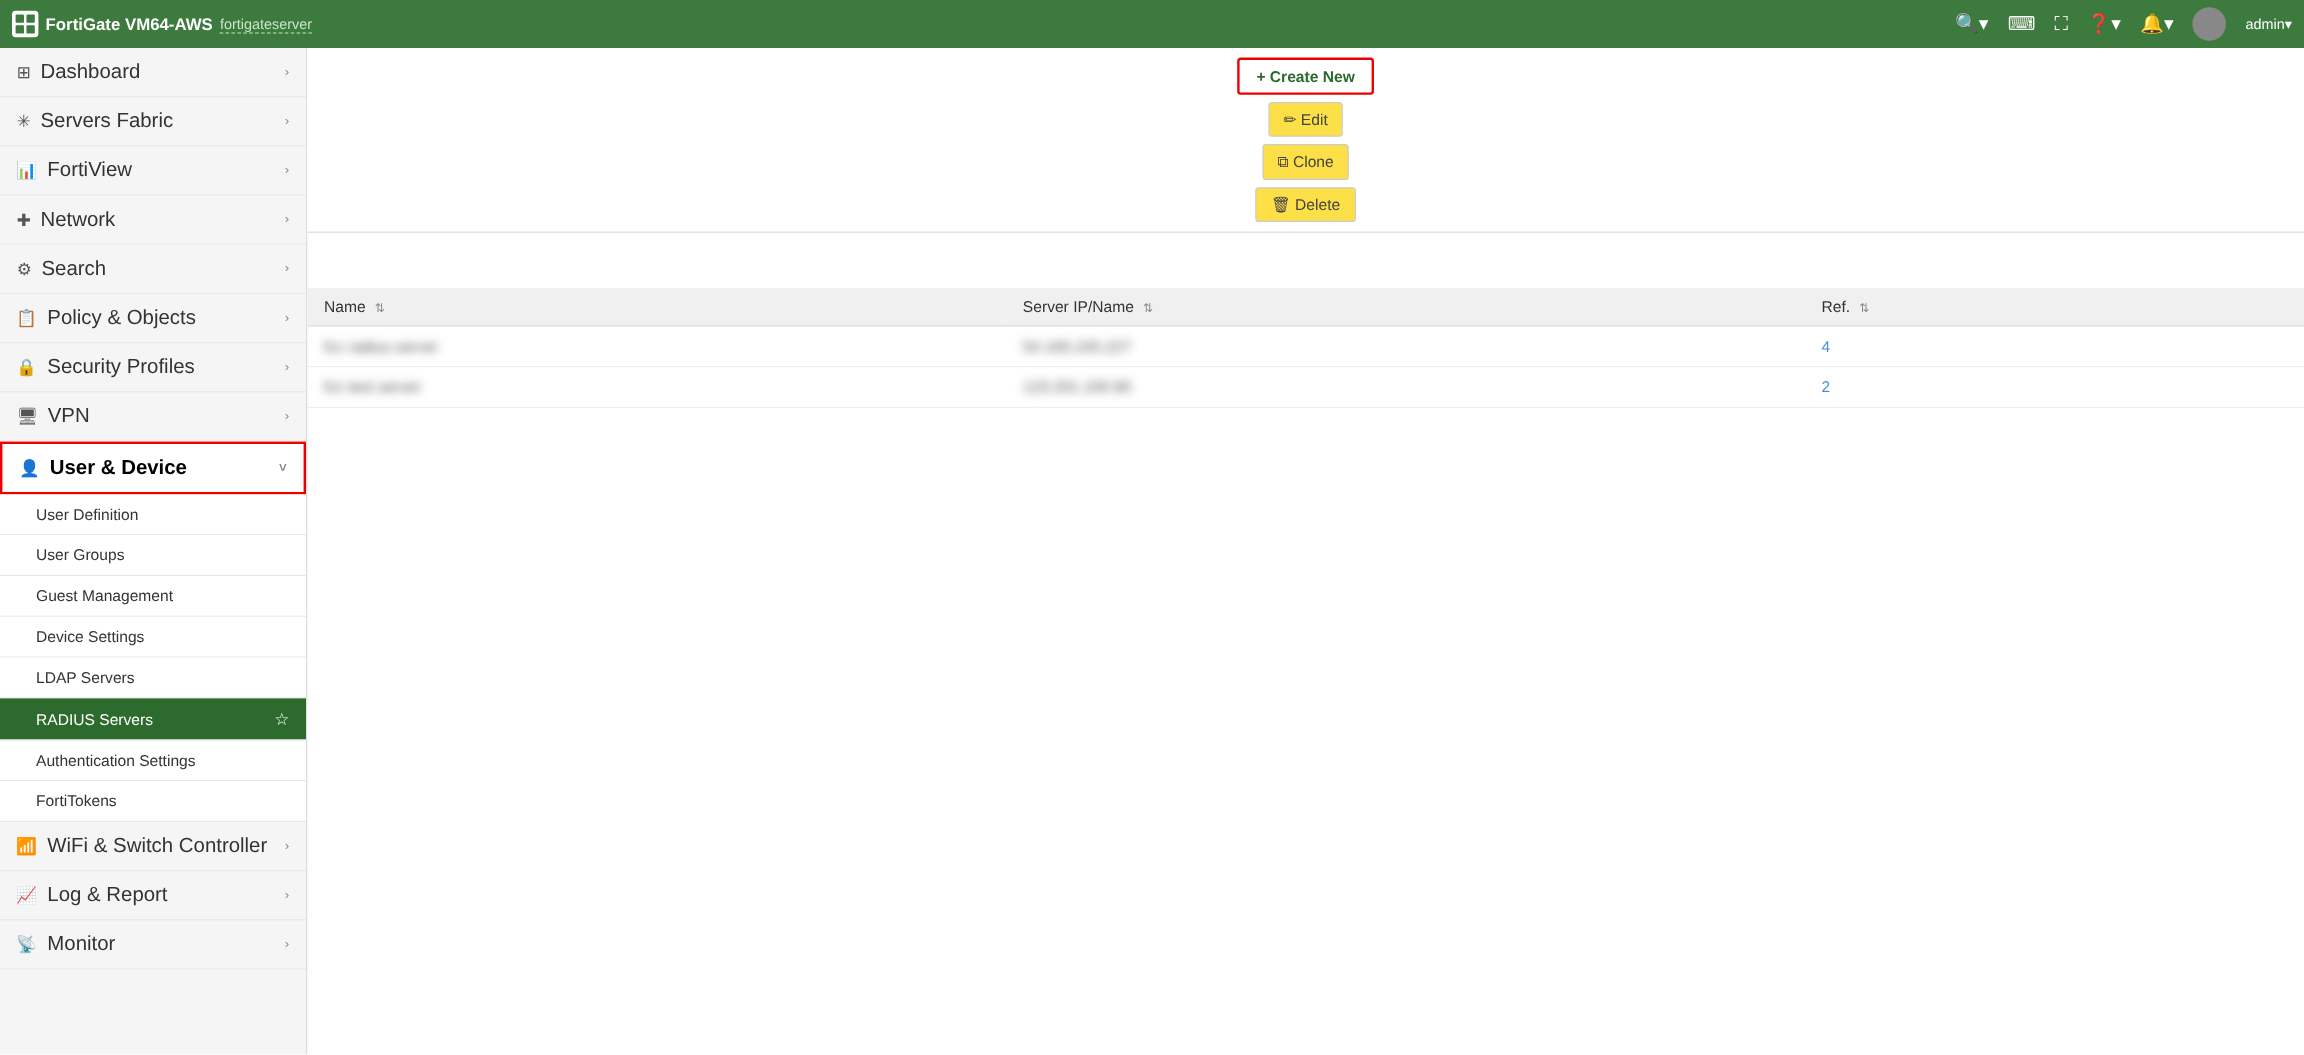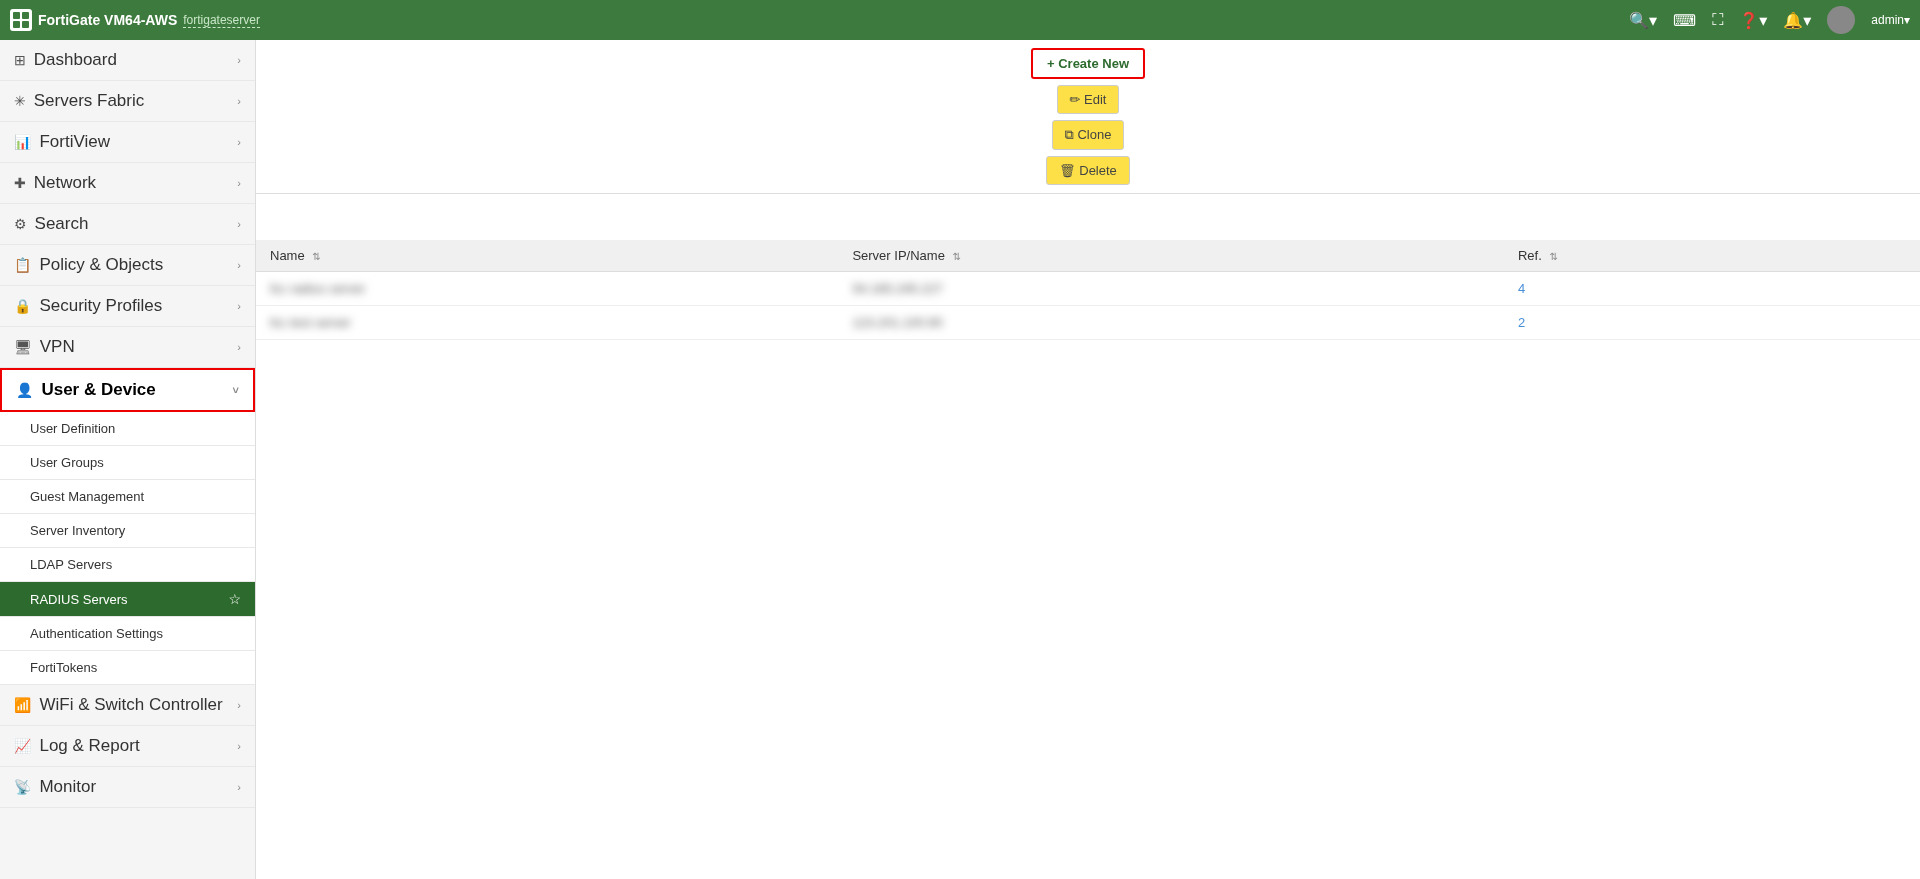--- a/index.html
+++ b/index.html
@@ -334,21 +334,21 @@
     <div class="sidebar-subitem">
       <span>User Definition</span>
     </div>
     <div class="sidebar-subitem">
       <span>User Groups</span>
     </div>
     <div class="sidebar-subitem">
       <span>Guest Management</span>
     </div>
     <div class="sidebar-subitem">
-      <span>Server Inventory</span>
+      <span>Device Settings</span>
     </div>
     <div class="sidebar-subitem">
       <span>LDAP Servers</span>
     </div>
 
     <div class="sidebar-subitem active">
       <span>RADIUS Servers</span>
       <span class="star-icon">☆</span>
     </div>
     <div class="sidebar-subitem">

